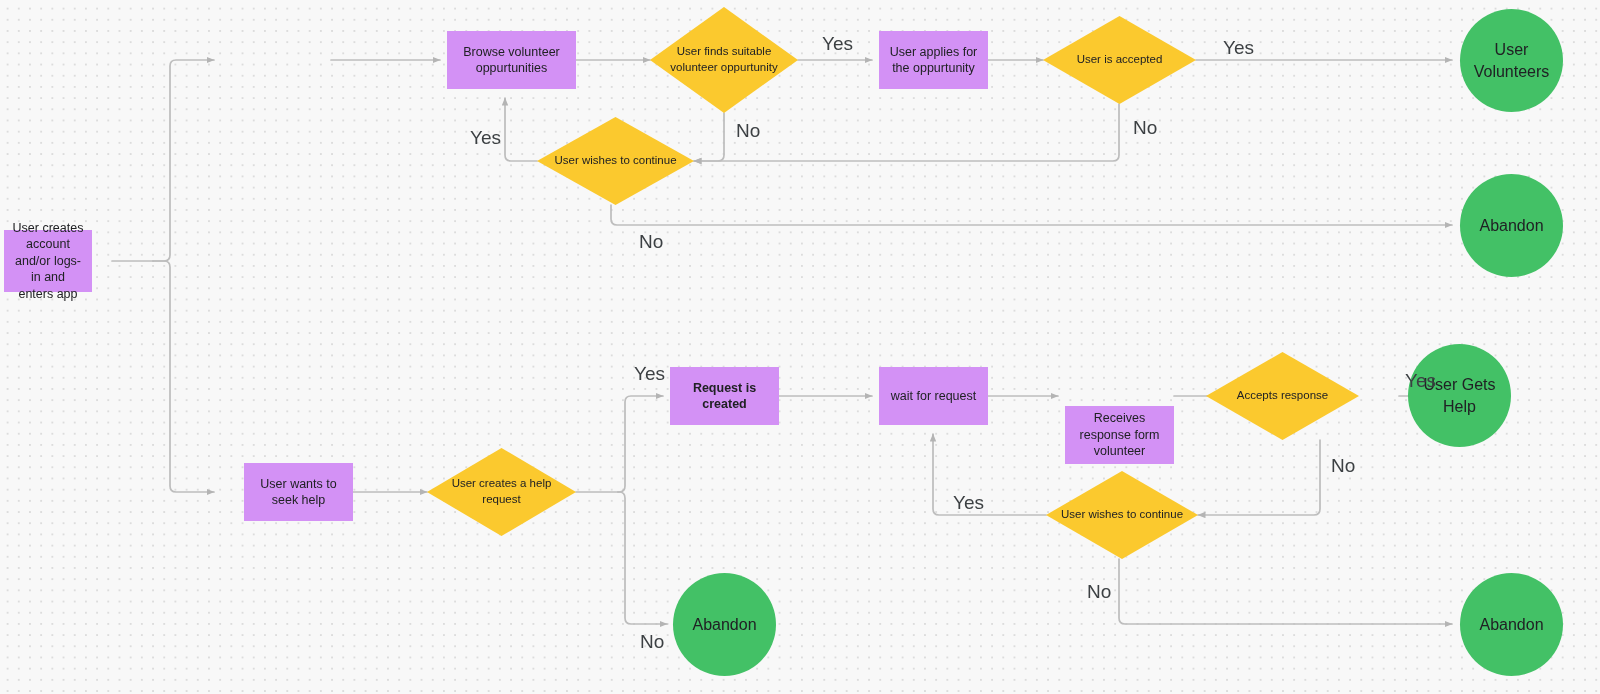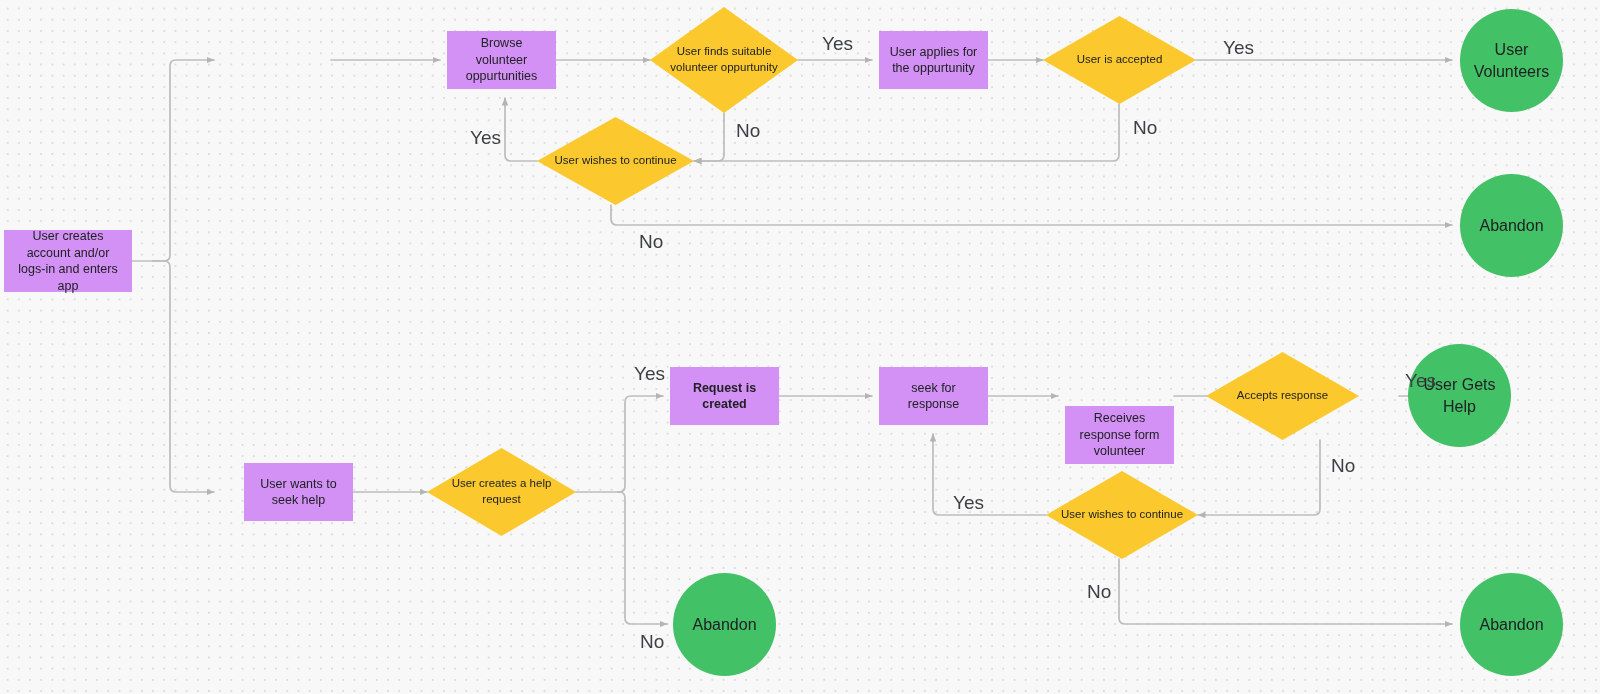--- a/index.html
+++ b/index.html
@@ -134,24 +134,24 @@
       <path d="M1399,396 L1452,396" marker-end="url(#arrow)"></path>
 
       <path d="M1320,440 L1320,509 Q1320,515 1314,515 L1198,515" marker-end="url(#arrow)"></path>
 
       <path d="M1046,515 L939,515 Q933,515 933,509 L933,434" marker-end="url(#arrow)"></path>
 
       <path d="M1119,559 L1119,618 Q1119,624 1125,624 L1452,624" marker-end="url(#arrow)"></path>
     </g>
   </svg>
 
-  <div class="node rect start" style="left:4px; top:230px; width:128px; height:62px;">User creates account and/or logs-in and enters app</div>
-
-
-  <div class="node rect" style="left:447px; top:31px; width:109px; height:58px;">Browse volunteer oppurtunities</div>
+  <div class="node rect start" style="left:4px; top:230px; width:88px; height:62px;">User creates account and/or logs-in and enters app</div>
+
+
+  <div class="node rect" style="left:447px; top:31px; width:129px; height:58px;">Browse volunteer oppurtunities</div>
 
   <div class="diamond-wrap" style="left:650px; top:7px; width:148px; height:106px;">
     <div class="diamond-shape"></div>
     <div class="diamond-label">User finds suitable volunteer oppurtunity</div>
   </div>
 
   <div class="node rect" style="left:879px; top:31px; width:109px; height:58px;">User applies for the oppurtunity</div>
 
   <div class="diamond-wrap" style="left:1043px; top:16px; width:153px; height:88px;">
     <div class="diamond-shape"></div>
@@ -169,21 +169,21 @@
 
   <div class="node rect" style="left:222px; top:463px; width:109px; height:58px;margin-left:22px;">User wants to seek help</div>
 
   <div class="diamond-wrap" style="left:427px; top:448px; width:149px; height:88px;">
     <div class="diamond-shape"></div>
     <div class="diamond-label">User  creates a help request</div>
   </div>
 
   <div class="node rect" style="left:670px; top:367px; width:109px; height:58px;font-weight:bold;">Request is created</div>
 
-  <div class="node rect" style="left:879px; top:367px; width:109px; height:58px;">seek for response</div>
+  <div class="node rect" style="left:879px; top:367px; width:109px; height:58px;">wait for request</div>
 
   <div class="node rect" style="left:1065px; top:367px; width:109px; height:58px;margin-top:39px;">Receives response form volunteer</div>
 
   <div class="diamond-wrap" style="left:1206px; top:352px; width:153px; height:88px;">
     <div class="diamond-shape"></div>
     <div class="diamond-label">Accepts response</div>
   </div>
 
   <div class="node circle" style="left:1408px; top:344px; width:103px; height:103px;">User Gets Help</div>
 

